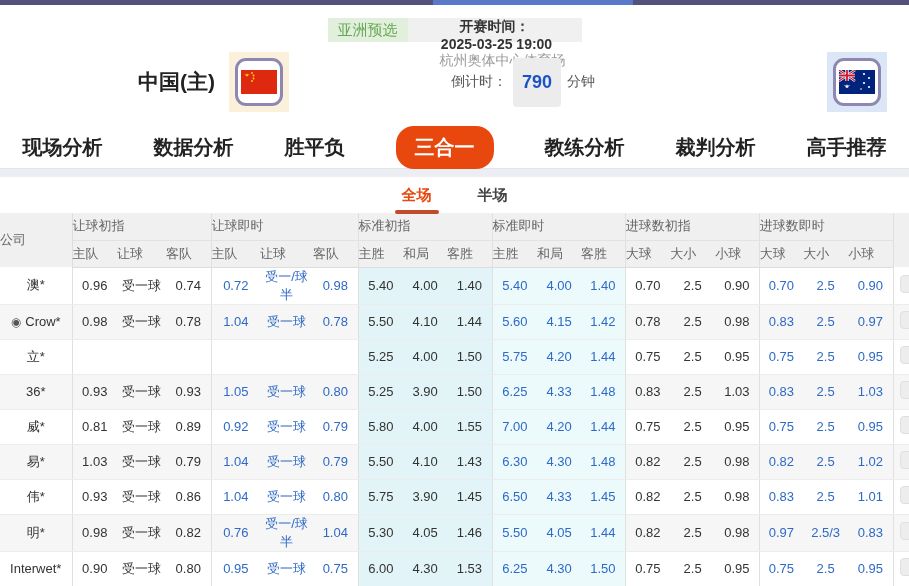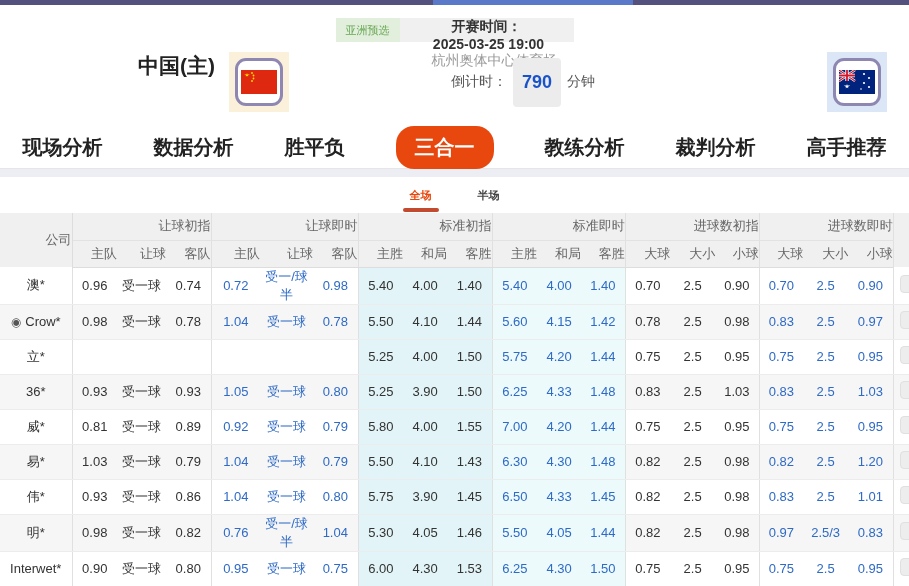--- a/index.html
+++ b/index.html
@@ -5,56 +5,56 @@
   * { box-sizing: border-box; margin: 0; padding: 0; }
   html,body { width: 909px; height: 586px; overflow: hidden; background: #fff;
     font-family: "Liberation Sans", "DejaVu Sans", sans-serif; }
 
   
   .topbar { height: 5px; background: #55517f; position: relative; }
   .topbar .seg { position: absolute; left: 433px; top: 0; width: 200px; height: 5px; background: #5b79c9; }
 
   
   .infobar { display: flex; justify-content: center; margin-top: 13px; height: 24px; font-size: 14px; }
-  .badge { background: #e3efdd; color: #67a854; display: flex; align-items: center; padding: 0 10px; font-size: 11px; }
+  .badge { background: #e3efdd; color: #67a854; display: flex; align-items: center; padding: 0 10px; font-size: 15px; }
   .infomain { background: #f0f0f0; display: flex; align-items: center; padding: 0 16px; white-space: nowrap; flex-direction: column; }
   .kick-label, .kick-time { font-weight: bold; color: #333; }
   .kick-time { margin-left: 4px; }
   .venue { color: #999; margin-left: 16px; }
 
   
   .teams { display: flex; align-items: center; justify-content: space-between; padding: 10px 22px 12px 138px; }
-  .team { display: flex; gap: 14px; }
+  .team { display: flex; align-items: center; gap: 14px; }
   .team-name { font-size: 21px; font-weight: bold; color: #222; }
   .flagwrap { width: 60px; height: 60px; display: flex; align-items: center; justify-content: center; }
   .flagwrap.cn { background: #fbf1da; }
   .flagwrap.au { background: #dbe7f6; }
   .flagframe { width: 48px; height: 48px; background: #fff; border: 3px solid #8d87b2; border-radius: 11px;
     display: flex; align-items: center; justify-content: center; }
   .countdown { display: flex; align-items: center; gap: 6px; font-size: 14px; color: #555; margin-right: 70px; }
   .cd-value { background: #ececec; border-radius: 4px; padding: 14px 9px; color: #1a53c9; font-size: 18px; font-weight: bold; }
 
   
   .nav { display: flex; justify-content: center; align-items: center; gap: 51px; height: 43px;
     border-bottom: 1px solid #e6e6e6; font-size: 20px; font-weight: bold; color: #222; margin-top: 2px; }
   .nav-item { cursor: pointer; }
   .nav-item.pill { background: #e8480e; color: #fff; padding: 8px 19px; border-radius: 18px; }
   .strip { height: 8px; background: #eceef4; }
 
   
   .subtabs { display: flex; justify-content: center; gap: 46px; height: 36px; align-items: center;
-    font-size: 11px; font-weight: bold; color: #444; }
+    font-size: 15px; font-weight: bold; color: #444; }
   .subtab { position: relative; cursor: pointer; }
   .subtab.active { color: #e8480e; }
   .subtab.active::after { content: ""; position: absolute; left: -7px; right: -7px; bottom: -9px;
     height: 4px; background: #c24a2e; border-radius: 2px; }
 
   
   table { width: 909px; border-collapse: collapse; table-layout: fixed; font-size: 13px; }
-  th { font-weight: normal; color: #666; background: #f0f0f0; height: 27px; text-align: right; }
+  th { font-weight: normal; color: #666; background: #f0f0f0; height: 27px; text-align: left; }
   th.co-th { border-right: 1px solid #ddd; }
   th.grp-th { border-bottom: 1px solid #e2e2e2; }
   th.gend, td.gend { border-right: 1px solid #e0e0e0; }
   th.extra-th { border-left: 1px solid #e0e0e0; }
   thead tr:last-child th { border-bottom: 1px solid #ddd; }
   td { height: 35px; text-align: center; color: #333; border-bottom: 1px solid #ececec; background: #fff; }
   tr.alt td { background: #f6f6f6; }
   td.company { border-right: 1px solid #e0e0e0; }
   .co-icon { font-size: 12px; color: #555; margin-right: 4px; }
   tr td.cyanA { background: #e2f4f7; }
@@ -319,21 +319,21 @@
         <td class="cell cyanA">4.10</td>
         <td class="cell cyanA gend">1.43</td>
         <td class="cell live cyanB">6.30</td>
         <td class="cell live cyanB">4.30</td>
         <td class="cell live cyanB gend">1.48</td>
         <td class="cell">0.82</td>
         <td class="cell">2.5</td>
         <td class="cell gend">0.98</td>
         <td class="cell live">0.82</td>
         <td class="cell live">2.5</td>
-        <td class="cell live gend">1.20</td>
+        <td class="cell live gend">1.02</td>
         <td class="extra"><span class="trend-btn"></span></td>
       </tr>
       <tr>
         <td class="company"><span class="co-name">伟*</span></td>
         <td class="cell">0.93</td>
         <td class="cell">受一球</td>
         <td class="cell gend">0.86</td>
         <td class="cell live">1.04</td>
         <td class="cell live">受一球</td>
         <td class="cell live gend">0.80</td>

